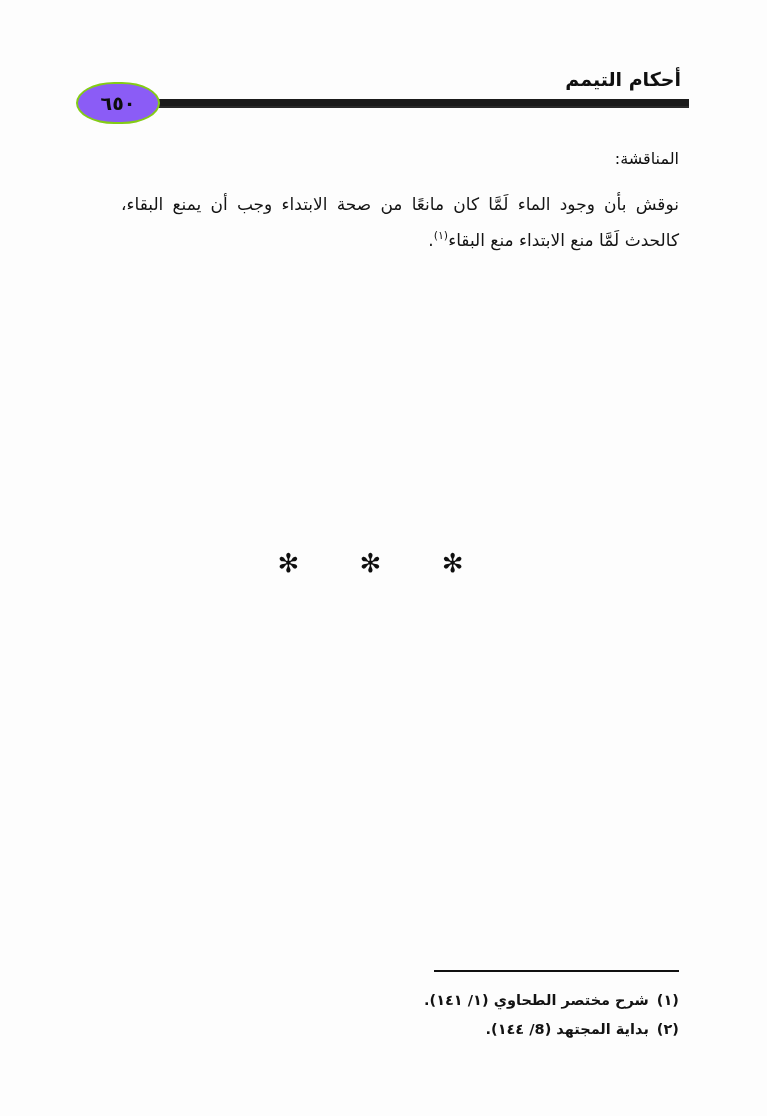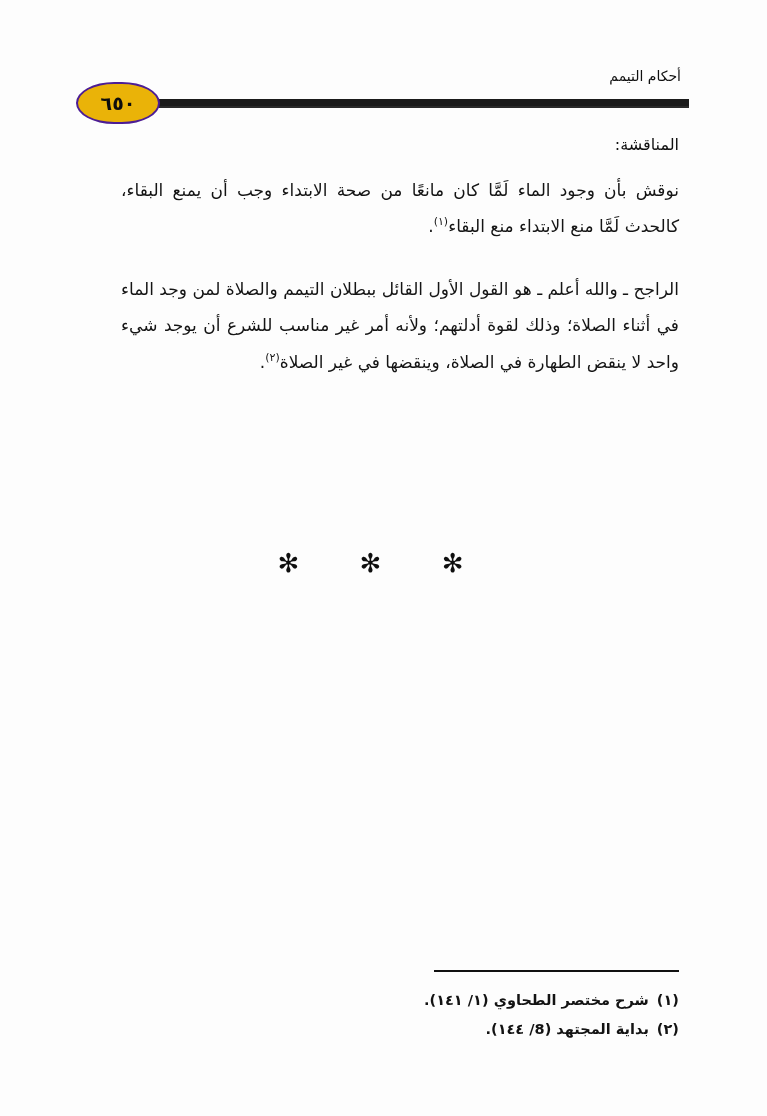--- a/index.html
+++ b/index.html
@@ -27,22 +27,22 @@
     position: absolute;
     top: 68px;
     left: 78px;
     right: 78px;
     height: 48px;
   }
   .header-title {
     position: absolute;
     right: 8px;
     top: 0px;
-    font-size: 14px;
-    font-weight: normal;
+    font-size: 19px;
+    font-weight: bold;
     letter-spacing: 0px;
     color: #101010;
     white-space: nowrap;
   }
   .header-rule {
     position: absolute;
     left: 0;
     right: 0;
     top: 31px;
     height: 7px;
@@ -56,36 +56,36 @@
     top:7px;
     height:2px;
     background:#2a2a2a;
   }
   .page-number-badge {
     position: absolute;
     left: -2px;
     top: 14px;
     width: 80px;
     height: 38px;
-    border: 2px solid #4c1d95;
+    border: 2px solid #84cc16;
     border-radius: 40px / 22px;
-    background: #eab308;
+    background: #8b5cf6;
     display: flex;
     align-items: center;
     justify-content: center;
     font-size: 19px;
     font-weight: bold;
     color: #0d0d0d;
     letter-spacing: 1px;
   }
 
   
   .content {
     position: absolute;
-    top: 132px;
+    top: 146px;
     right: 88px;
     left: 88px;
     text-align: right;
   }
 
   .section-label {
     font-size: 16px;
     font-weight: bold;
     color: #101010;
     margin: 0 0 14px 0;
@@ -170,21 +170,20 @@
   </div>
 
   <div class="content">
 
     <div class="block">
       <div class="section-label small">المناقشة:</div>
       <p class="para last-right"><span>نوقش بأن وجود الماء لَمَّا كان مانعًا من صحة الابتداء وجب أن يمنع البقاء، كالحدث لَمَّا منع الابتداء منع البقاء</span><sup class="fn">(١)</sup><span>.</span></p>
     </div>
 
     <div class="block block-2">
-      <p class="para last-right"><span>الراجح ـ والله أعلم ـ هو القول الأول القائل ببطلان التيمم والصلاة لمن وجد الماء في أثناء الصلاة؛ وذلك لقوة أدلتهم؛ ولأنه أمر غير مناسب للشرع أن يوجد شيء واحد لا ينقض الطهارة في الصلاة، وينقضها في غير الصلاة</span><sup class="fn">(٢)</sup><span>.</span></p>
     </div>
 
   </div>
 
   <div class="ornament">✻ ✻ ✻</div>
 
   <div class="footnotes">
     <div class="footnote-rule"></div>
 
     <div class="footnote">

